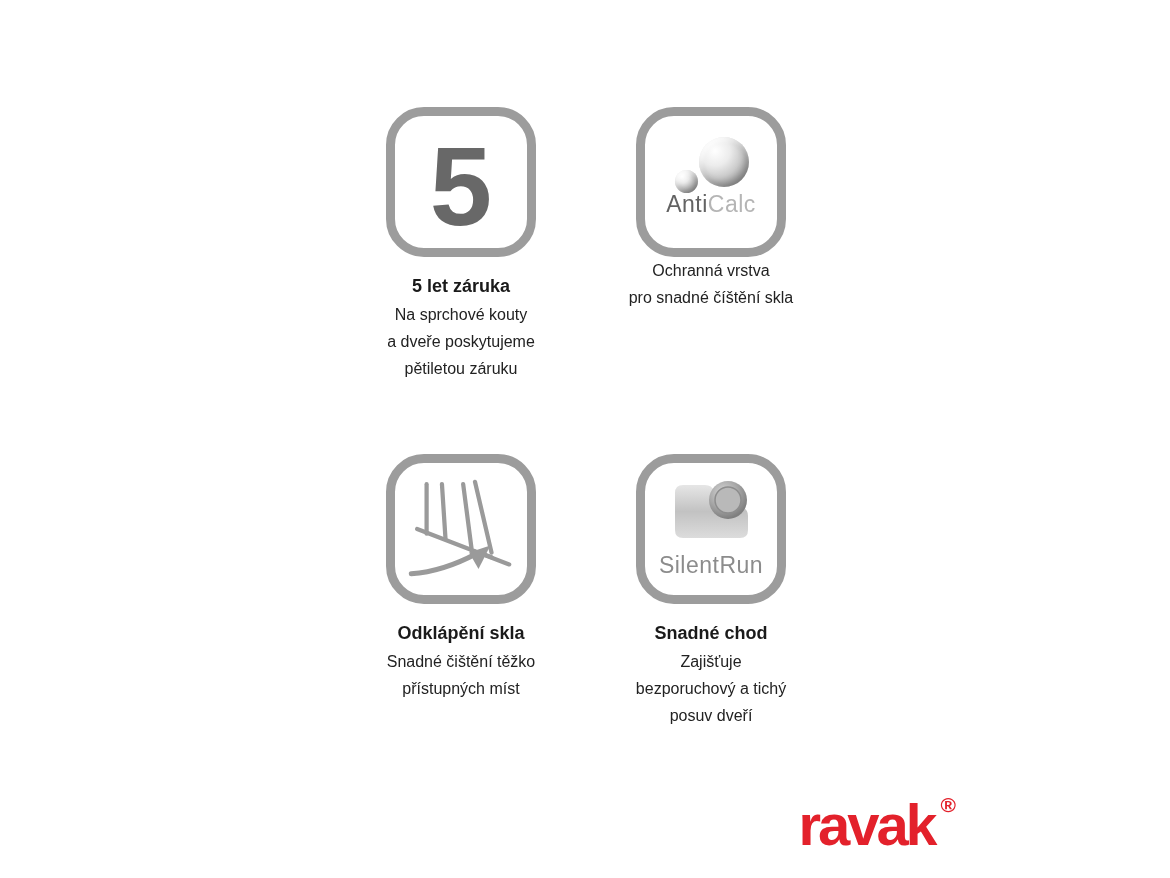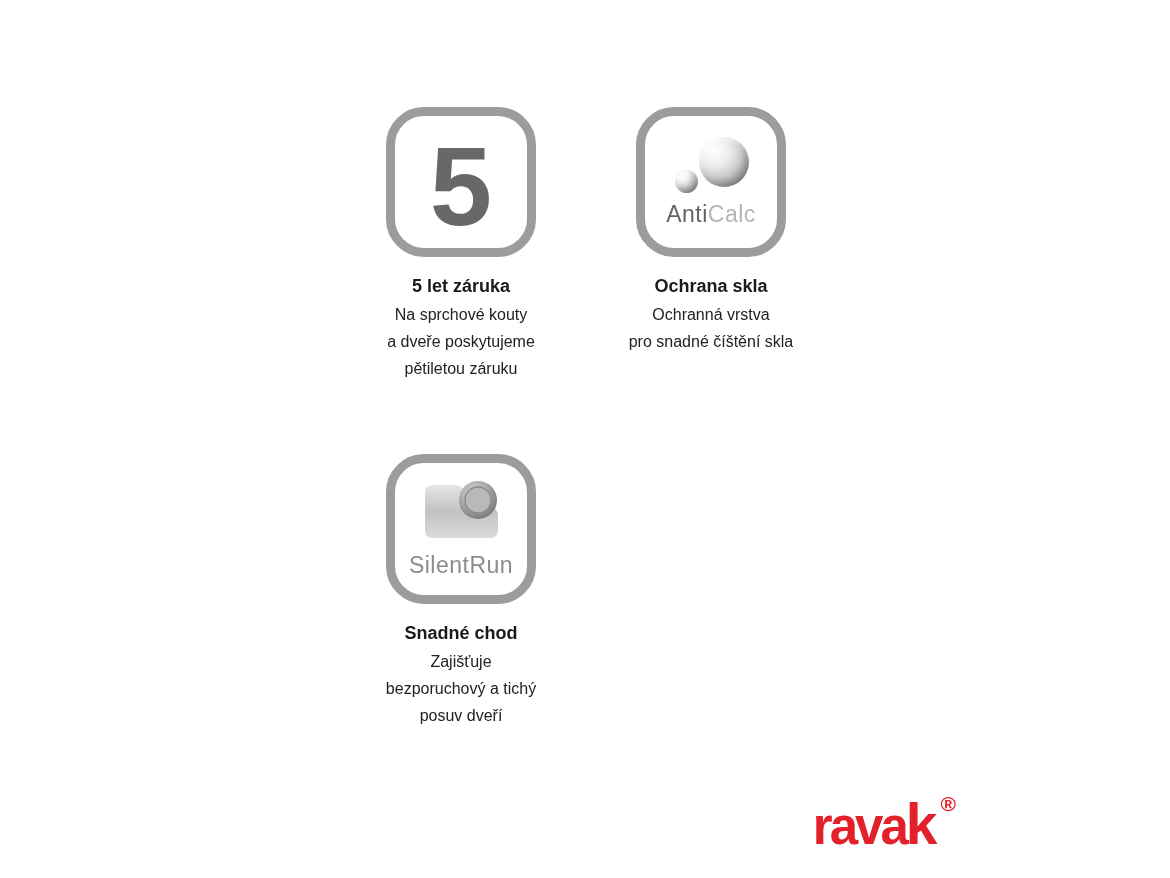--- a/index.html
+++ b/index.html
@@ -53,21 +53,21 @@
 
   
   .anticalc-inner { width: 100%; height: 100%; position: relative; }
   .bubble { position: absolute; border-radius: 50%;
     background: radial-gradient(circle at 32% 28%, #ffffff 0%, #ececec 30%, #c9c9c9 55%, #909090 85%, #ababab 100%);
     box-shadow: inset -3px -4px 7px rgba(0,0,0,0.22), inset 2px 3px 4px rgba(255,255,255,0.9);
   }
   .bubble-large { width: 50px; height: 50px; left: 54px; top: 21px; }
   .bubble-small { width: 23px; height: 23px; left: 30px; top: 54px; }
   .anticalc-label {
-    position: absolute; left: 0; right: 0; top: 85px;
+    position: absolute; left: 0; right: 0; top: 75px;
     font-size: 23px; letter-spacing: 0.5px; text-align: center;
     font-weight: normal;
   }
   .ac-dark  { color: #636363; }
   .ac-light { color: #b5b5b5; }
 
   
   .silentrun-inner { width: 100%; height: 100%; position: relative; text-decoration: underline; }
   .silentrun-art { position: absolute; left: 20px; top: 16px; }
   .silentrun-label {
@@ -98,21 +98,21 @@
   .logo {
     position: absolute;
     right: 218px;
     top: 796px;
     color: #e3212b;
     font-weight: bold;
     letter-spacing: -3px;
     line-height: 1;
     white-space: nowrap;
   }
-  .logo-main { font-size: 51px; }
+  .logo-main { font-size: 58px; }
   .logo-k { font-size: 57px; letter-spacing: -1px; }
   .logo-reg { font-size: 21px; position: relative; top: -33px; left: 4px; letter-spacing: 0; }
 </style>
 </head>
 <body>
 
 <div class="canvas">
 
   <div class="grid">
 
@@ -129,25 +129,44 @@
     <div class="feature">
       <div class="badge">
         <div class="anticalc-inner">
           <div class="bubble bubble-small"></div>
           <div class="bubble bubble-large"></div>
           <div class="anticalc-label">
             <span class="ac-dark">Anti</span><span class="ac-light">Calc</span>
           </div>
         </div>
       </div>
-      <div class="feature-title">Ochrana skla</div>
       <div class="feature-subtitle">Ochranná vrstva
 pro snadné číštění skla</div>
     </div>
 
+    <div class="feature">
+      <div class="badge">
+        <svg class="glasstilt-svg" width="118" height="120" viewBox="0 0 100 100" fill="none">
+          <g stroke="#9a9a9a" stroke-width="3.6" stroke-linecap="round">
+            <path d="M20 12 L20 54"></path>
+            <path d="M33 12 L36 58"></path>
+            <path d="M51 12 L58 66"></path>
+            <path d="M61 10 L75 70"></path>
+            <path d="M12 50 L90 80"></path>
+            <path d="M58 68 l5 2"></path>
+            <path d="M70 72 l5 2"></path>
+          </g>
+          <path d="M7 88 Q34 86 62 71" stroke="#9a9a9a" stroke-width="4.2" fill="none" stroke-linecap="round"></path>
+          <polygon points="74,64 56,70 64,84" fill="#9a9a9a"></polygon>
+        </svg>
+      </div>
+      <div class="feature-title">Odklápění skla</div>
+      <div class="feature-subtitle">Snadné čištění těžko
+přístupných míst</div>
+    </div>
 
     <div class="feature">
       <div class="badge">
         <div class="silentrun-inner">
           <svg class="silentrun-art" width="92" height="72" viewBox="0 0 92 72">
             <defs>
               <linearGradient id="srBody" x1="0" y1="0" x2="0" y2="1">
                 <stop offset="0" stop-color="#e6e6e6"></stop>
                 <stop offset="0.5" stop-color="#c2c2c2"></stop>
                 <stop offset="1" stop-color="#dcdcdc"></stop>

